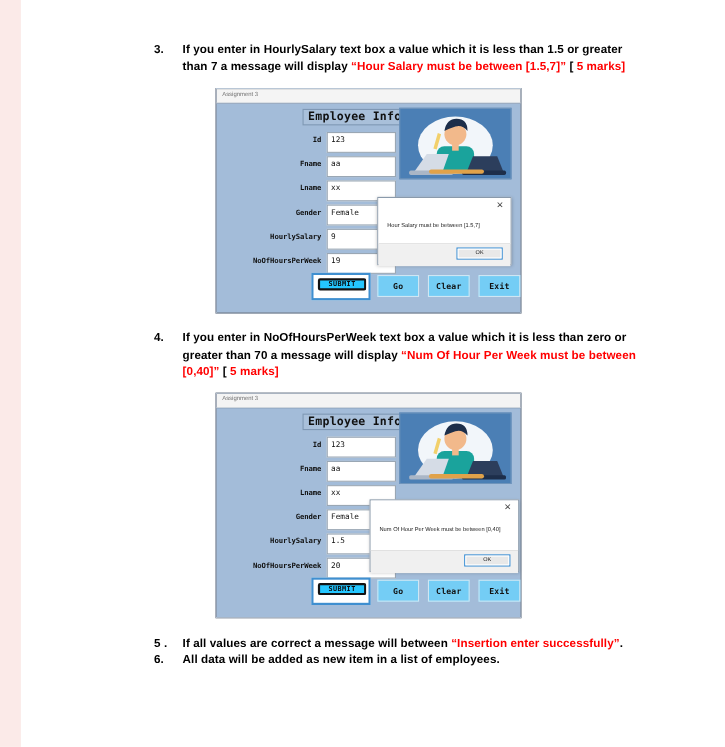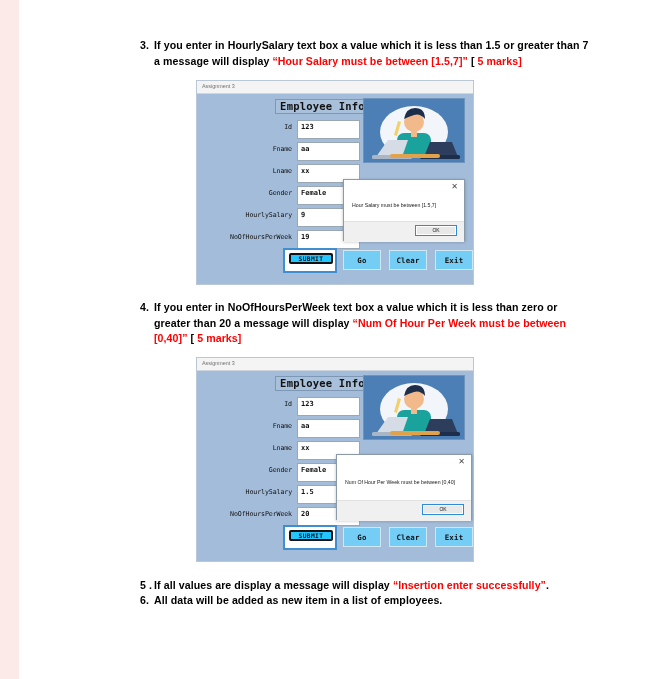--- a/index.html
+++ b/index.html
@@ -23,21 +23,21 @@
     position:absolute;
     font-weight:bold;
     font-size:10.6px;
     line-height:15.6px;
     color:#000000;
     letter-spacing:0.08px;
   }
   .item .num{
     position:absolute;left:0;top:0;width:22px;text-align:left;
   }
-  .item .body{ margin-left:14px; display:block; }
+  .item .body{ margin-left:26px; display:block; }
   .red{ color:#ff0000; }
 
   
   .shot{
     position:absolute;
     background:#0f172a;
     border:1px solid #b9c7d6;
     box-sizing:border-box;
   }
   .titlebar{
@@ -86,34 +86,34 @@
     box-sizing:border-box;
     overflow:hidden;
   }
 
   
   .row{ position:absolute; left:0; height:14px; }
   .lbl{
     position:absolute;left:0;top:0;width:95px;
     text-align:right;
     font-family:"DejaVu Sans Mono", monospace;
-    font-weight:normal;
+    font-weight:bold;
     font-size:6.6px;
     line-height:14px;
     color:#101010;
     letter-spacing:-0.1px;
   }
   .inp{
     position:absolute;left:100px;top:0;
     width:63px;height:19px;
     background:#ffffff;
     border:1px solid #9aa7b4;
     box-sizing:border-box;
     font-family:"DejaVu Sans Mono", monospace;
-    font-weight:bold;
+    font-weight:normal;
     font-size:7px;
     line-height:12px;
     color:#101010;
     padding-left:3px;
     overflow:hidden;
     white-space:nowrap;
   }
   .inp.sel{ padding-right:11px; }
   .chev{
     position:absolute;right:2px;top:3px;
@@ -310,21 +310,21 @@
               <i>OK</i>
             </div>
         </div>
       </div>
 
     </div>
   </div>
 
   <div class="item" style="left:140px;top:300px;width:450px;">
     <span class="num">4.</span>
-    <span class="body"><span>If you enter in NoOfHoursPerWeek text box a value which it is less than zero or greater than 20 a message will display </span><span class="red">“Num Of Hour Per Week must be between [0,40]”</span><span> [ </span><span class="red">5 marks]</span></span>
+    <span class="body"><span>If you enter in NoOfHoursPerWeek text box a value which it is less than zero or greater than 70 a message will display </span><span class="red">“Num Of Hour Per Week must be between [0,40]”</span><span> [ </span><span class="red">5 marks]</span></span>
   </div>
 
   <div class="shot" style="left:196px;top:357px;width:278px;height:205px;">
     <div class="titlebar">
       <span class="tb-text">Assignment 3</span>
     </div>
     <div class="formbody" style="height:190px;">
 
       <div class="emp-header">Employee Info</div>
 
@@ -395,21 +395,21 @@
               <i>OK</i>
             </div>
         </div>
       </div>
 
     </div>
   </div>
 
   <div class="item" style="left:140px;top:578px;width:460px;">
     <span class="num">5 .</span>
-    <span class="body"><span>If all values are display a message will display  </span><span class="red">“Insertion enter successfully”</span><span>.</span></span>
+    <span class="body"><span>If all values are correct a message will between  </span><span class="red">“Insertion enter successfully”</span><span>.</span></span>
   </div>
 
   <div class="item" style="left:140px;top:593px;width:460px;">
     <span class="num">6.</span>
     <span class="body"><span>All data will be added as new item in a list of employees.</span></span>
   </div>
 
 </div>
 
 </body></html>

